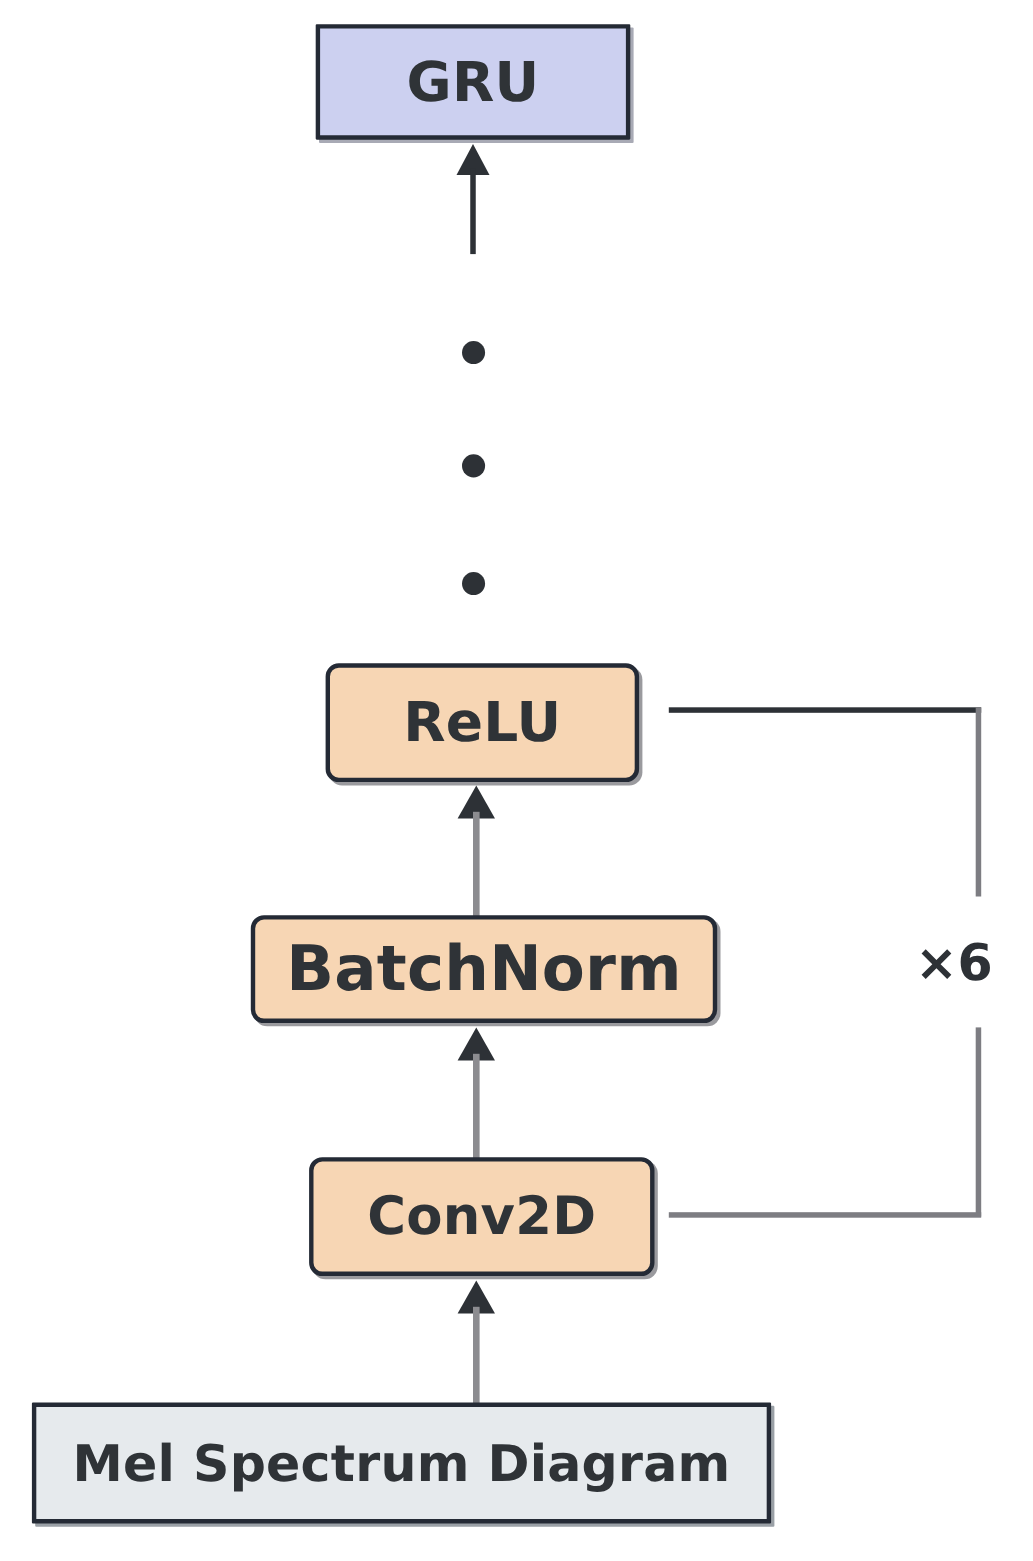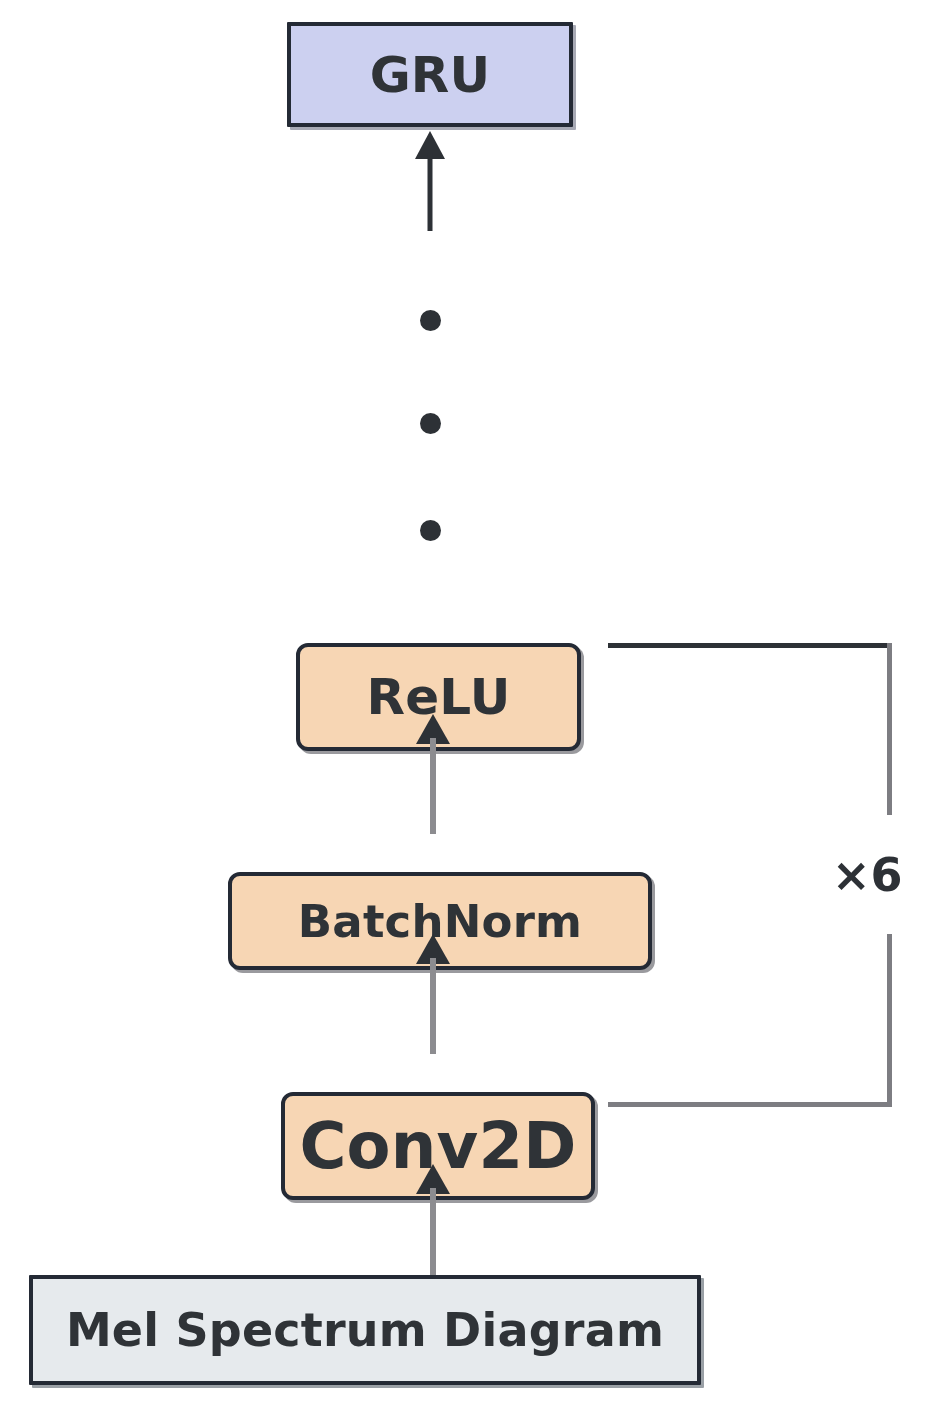--- a/index.html
+++ b/index.html
@@ -46,42 +46,41 @@
     font-size: 50px;
     box-shadow: 3px 3px 0 0 #a8aab5;
   }
 
   
   .node-peach {
     background: #f7d6b4;
     border: 4px solid #242a35;
     border-radius: 12px;
     box-shadow: 3px 3px 0 0 #9a9a9e;
-    margin-top: 40px;
   }
   .node-relu {
     left: 296px;
     top: 603px;
     width: 285px;
     height: 108px;
     font-size: 50px;
   }
   .node-batchnorm {
     left: 228px;
     top: 832px;
     width: 424px;
     height: 98px;
-    font-size: 45px;
+    font-size: 57px;
   }
   .node-conv2d {
     left: 281px;
     top: 1052px;
     width: 314px;
     height: 108px;
-    font-size: 64px;
+    font-size: 48px;
   }
 
   
   .node-input {
     left: 29px;
     top: 1275px;
     width: 672px;
     height: 110px;
     background: #e6eaed;
     border: 4px solid #242a35;

